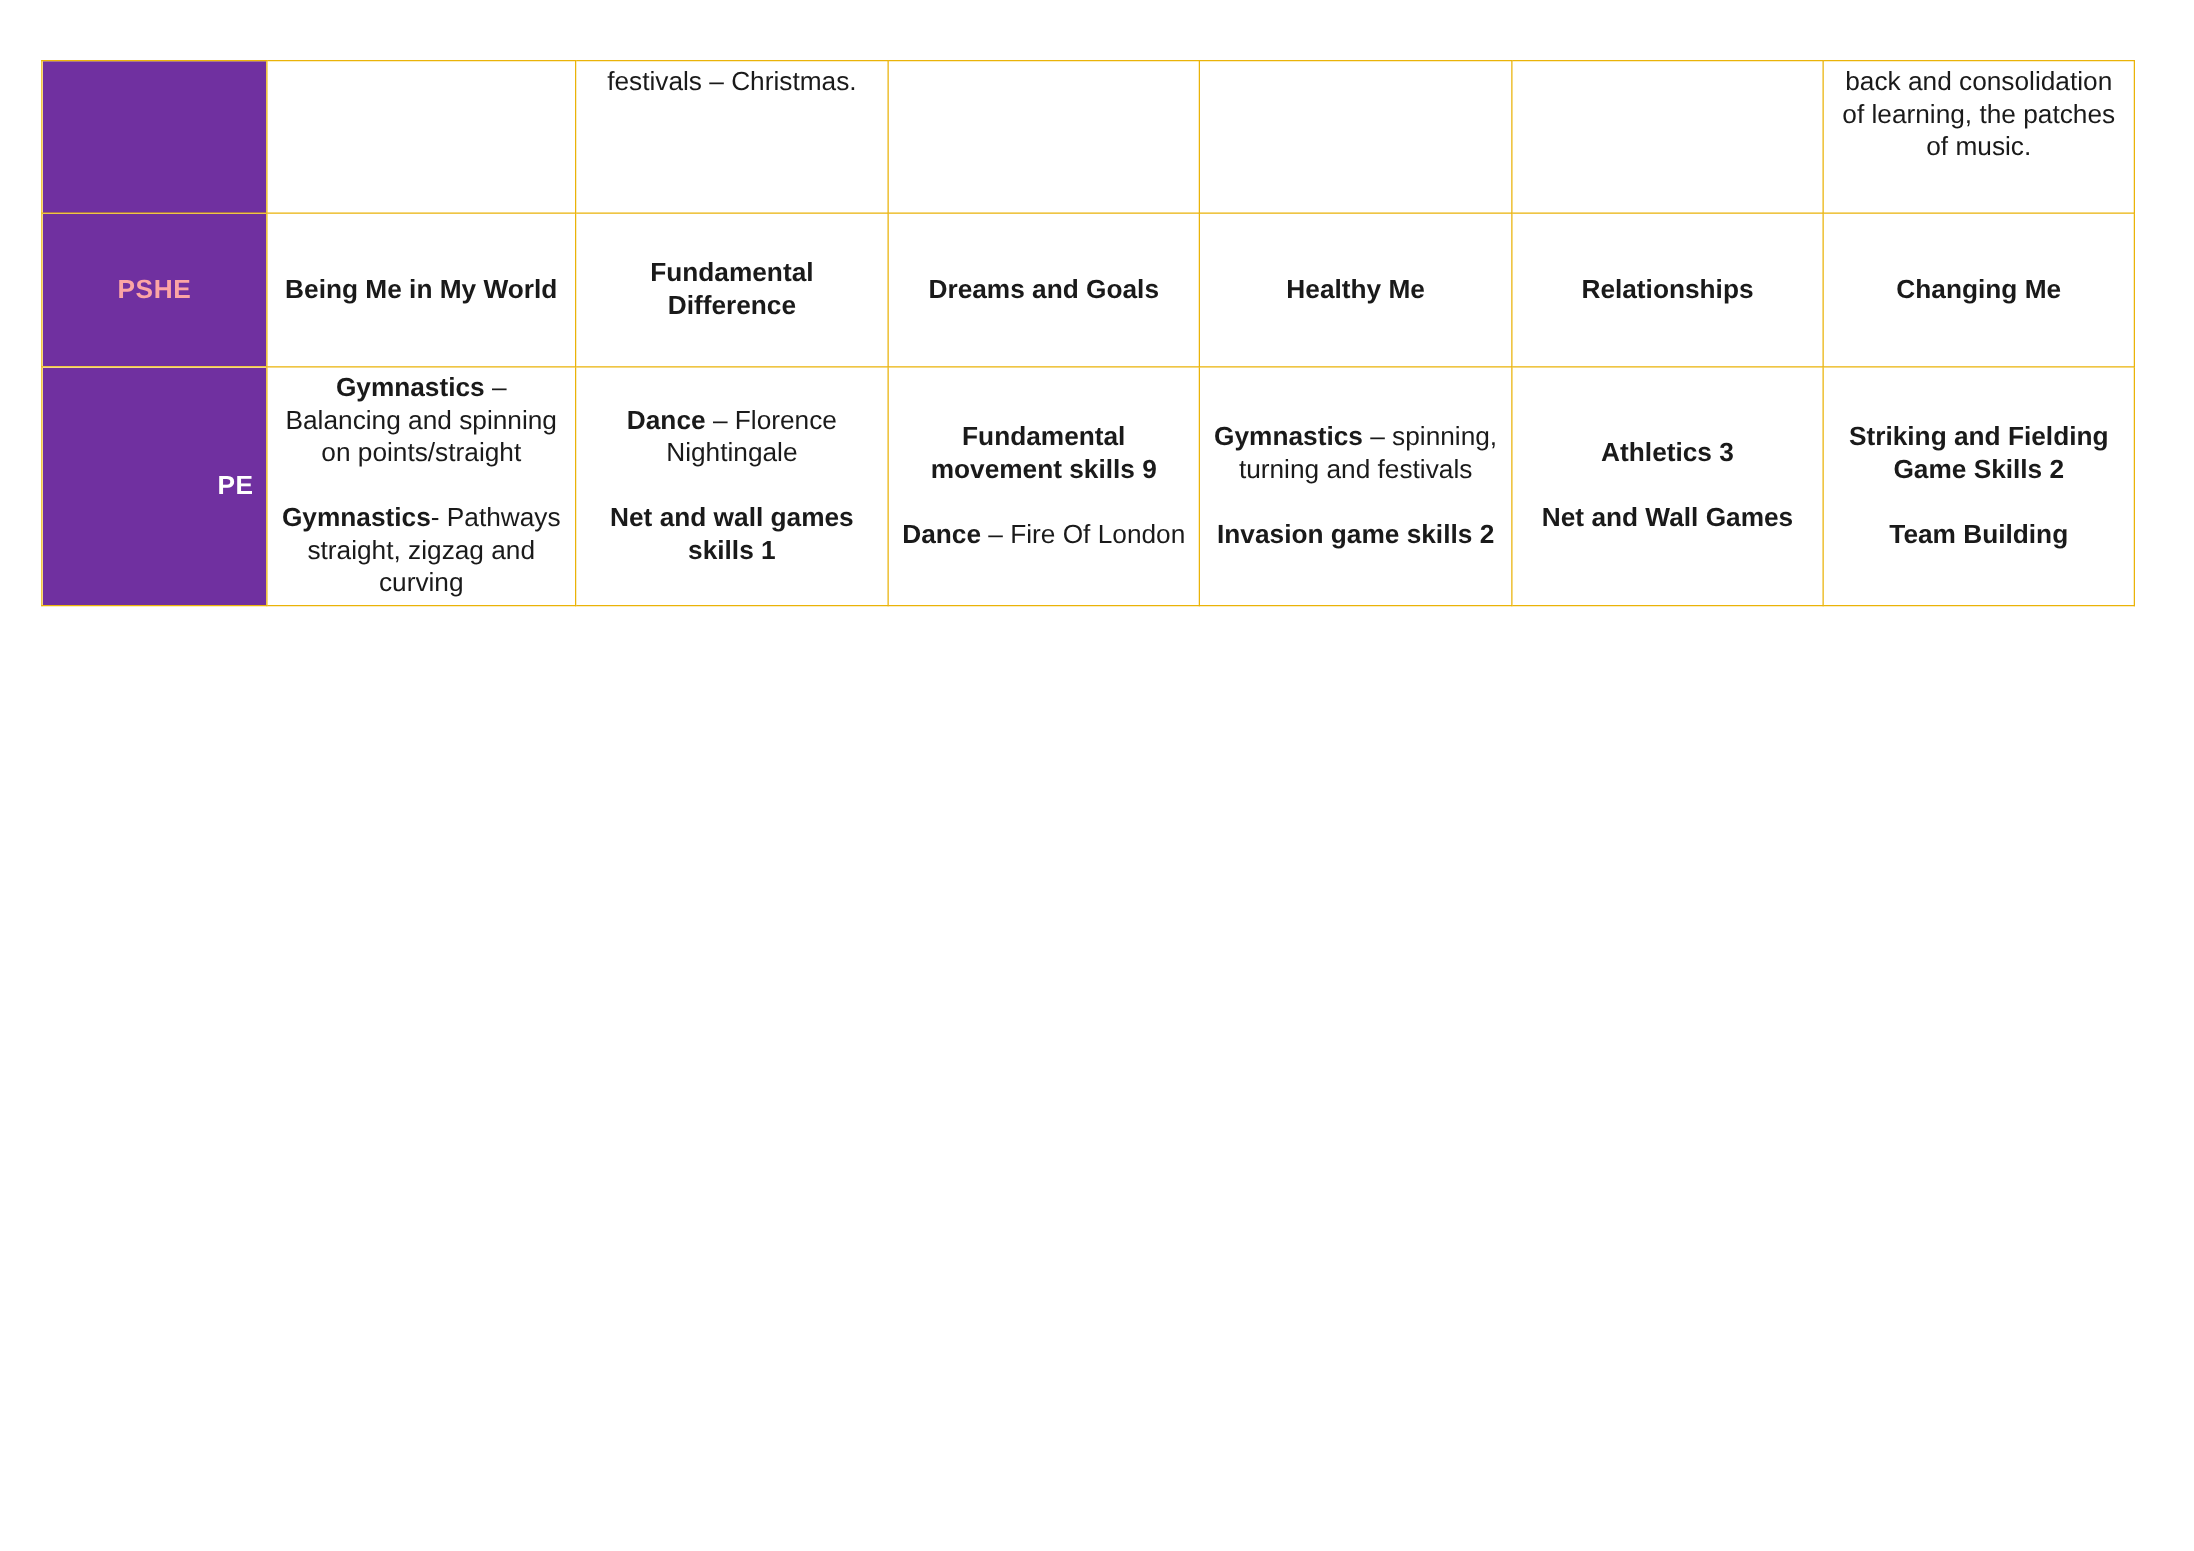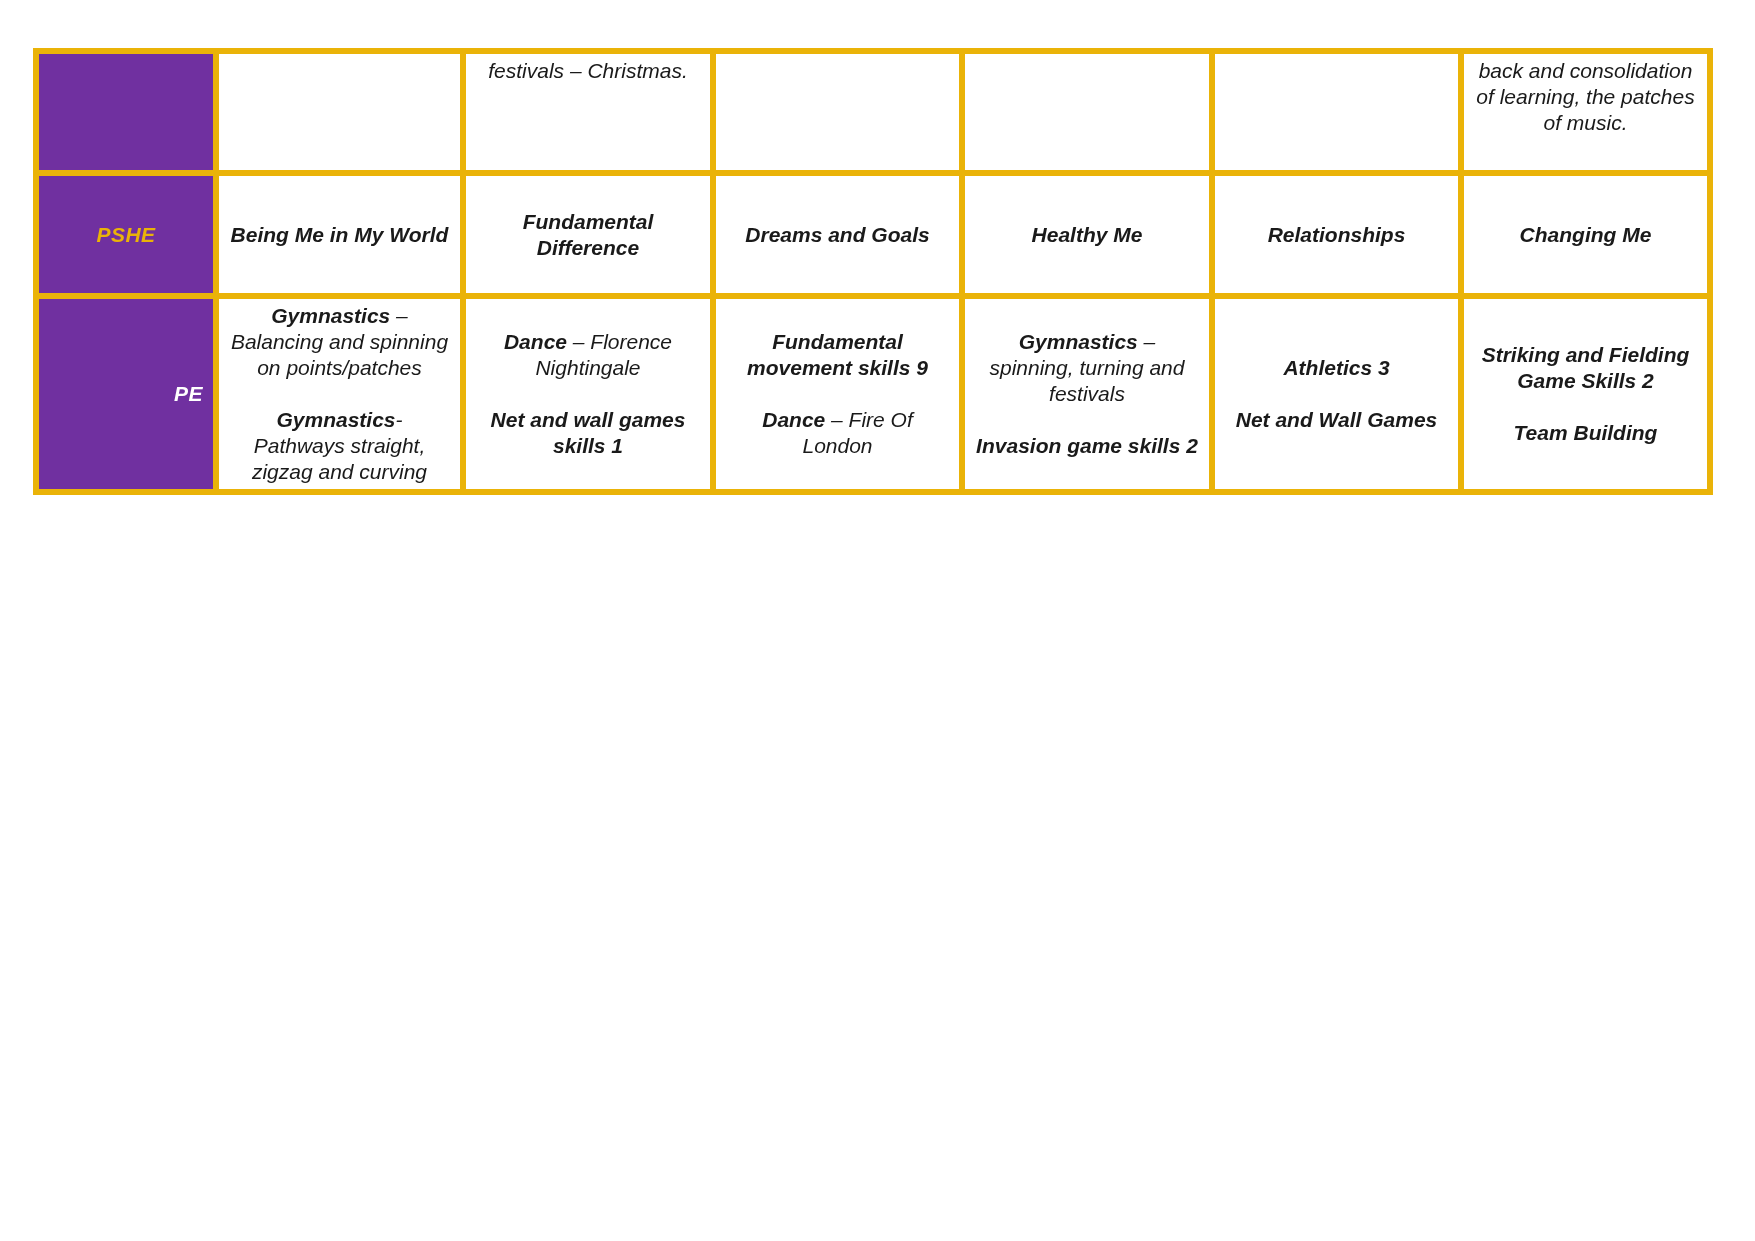--- a/index.html
+++ b/index.html
@@ -20,29 +20,28 @@
   .table-wrap {
     position: absolute;
     left: 33px;
     top: 48px;
   }
   table.curriculum {
     border-collapse: collapse;
     table-layout: fixed;
   }
   table.curriculum td {
-    border: 6px solid #eab308;
+    border: 1px solid #eab308;
     padding: 4px 10px;
     text-align: center;
     color: #1a1a1a;
     font-size: 21px;
     line-height: 26px;
     vertical-align: middle;
     overflow: hidden;
-    font-style: italic;
   }
   td.hdr-cell {
     color: #ffffff;
     font-weight: 700;
     font-size: 27px;
     letter-spacing: 0.5px;
   }
   tr.valign-top td { vertical-align: top; }
   .para { min-height: 26px; }
   .b { font-weight: 700; }
@@ -70,21 +69,21 @@
               <div class="para"><span>festivals – Christmas.</span></div>
             </td>
             <td></td>
             <td></td>
             <td></td>
             <td>
               <div class="para"><span>back and consolidation of learning, the patches of music.</span></div>
             </td>
           </tr>
           <tr style="height: 123px;">
-            <td class="hdr-cell" style="background: rgb(112, 48, 160); color: #eab308; vertical-align: middle;">PSHE</td>
+            <td class="hdr-cell" style="background: rgb(112, 48, 160); color: #fca5a5; vertical-align: middle;">PSHE</td>
             <td>
               <div class="para"><span class="b">Being Me in My World</span></div>
             </td>
             <td>
               <div class="para"><span class="b">Fundamental Difference</span></div>
             </td>
             <td>
               <div class="para"><span class="b">Dreams and Goals</span></div>
             </td>
             <td>
@@ -93,21 +92,21 @@
             <td>
               <div class="para"><span class="b">Relationships</span></div>
             </td>
             <td>
               <div class="para"><span class="b">Changing Me</span></div>
             </td>
           </tr>
           <tr style="height: 183px;">
             <td class="hdr-cell" style="background: rgb(112, 48, 160); color: rgb(255, 255, 255); vertical-align: middle; text-align: right;">PE</td>
             <td>
-              <div class="para"><span class="b">Gymnastics</span><span> – Balancing and spinning on points/patches</span></div>
+              <div class="para"><span class="b">Gymnastics</span><span> – Balancing and spinning on points/straight</span></div>
               <div class="para">&nbsp;</div>
               <div class="para"><span class="b">Gymnastics</span><span>- Pathways straight, zigzag and curving</span></div>
             </td>
             <td>
               <div class="para"><span class="b">Dance</span><span> – Florence Nightingale</span></div>
               <div class="para">&nbsp;</div>
               <div class="para"><span class="b">Net and wall games skills 1</span></div>
             </td>
             <td>
               <div class="para"><span class="b">Fundamental movement skills 9</span></div>

